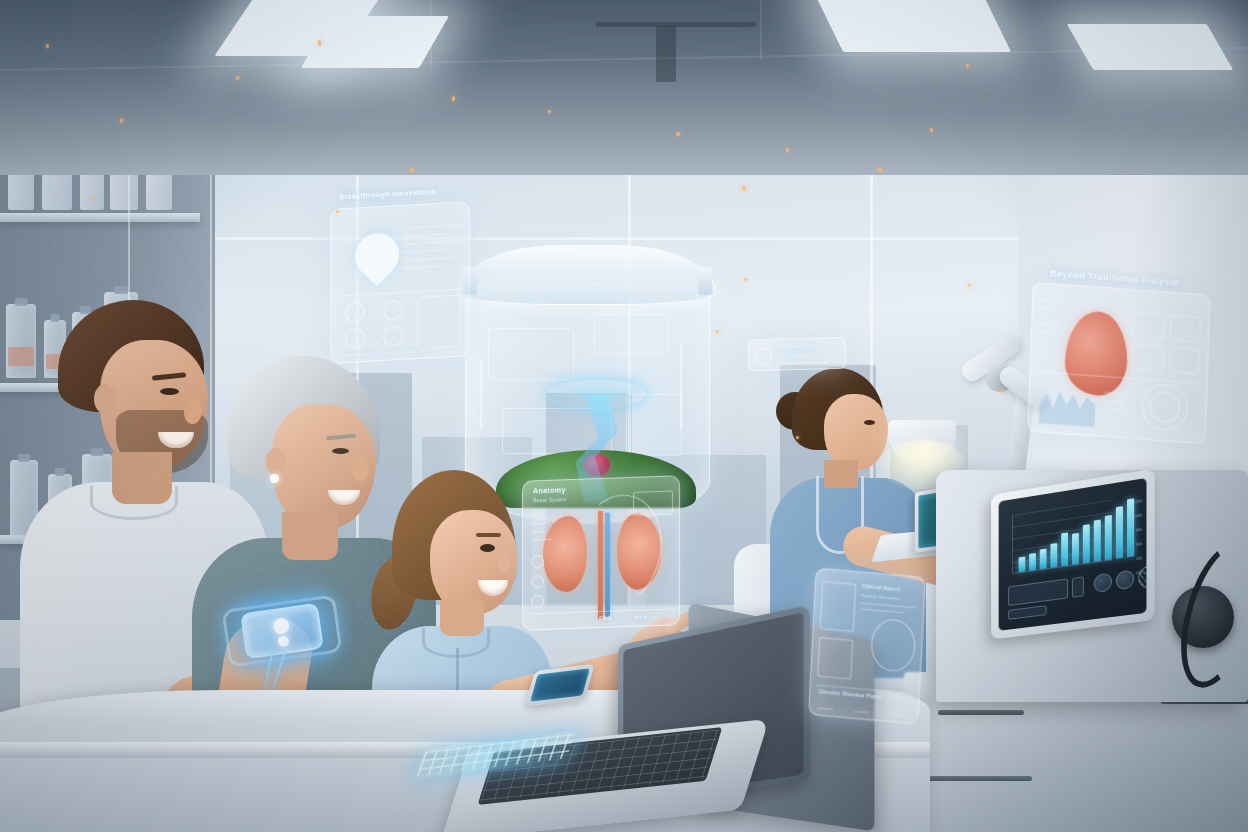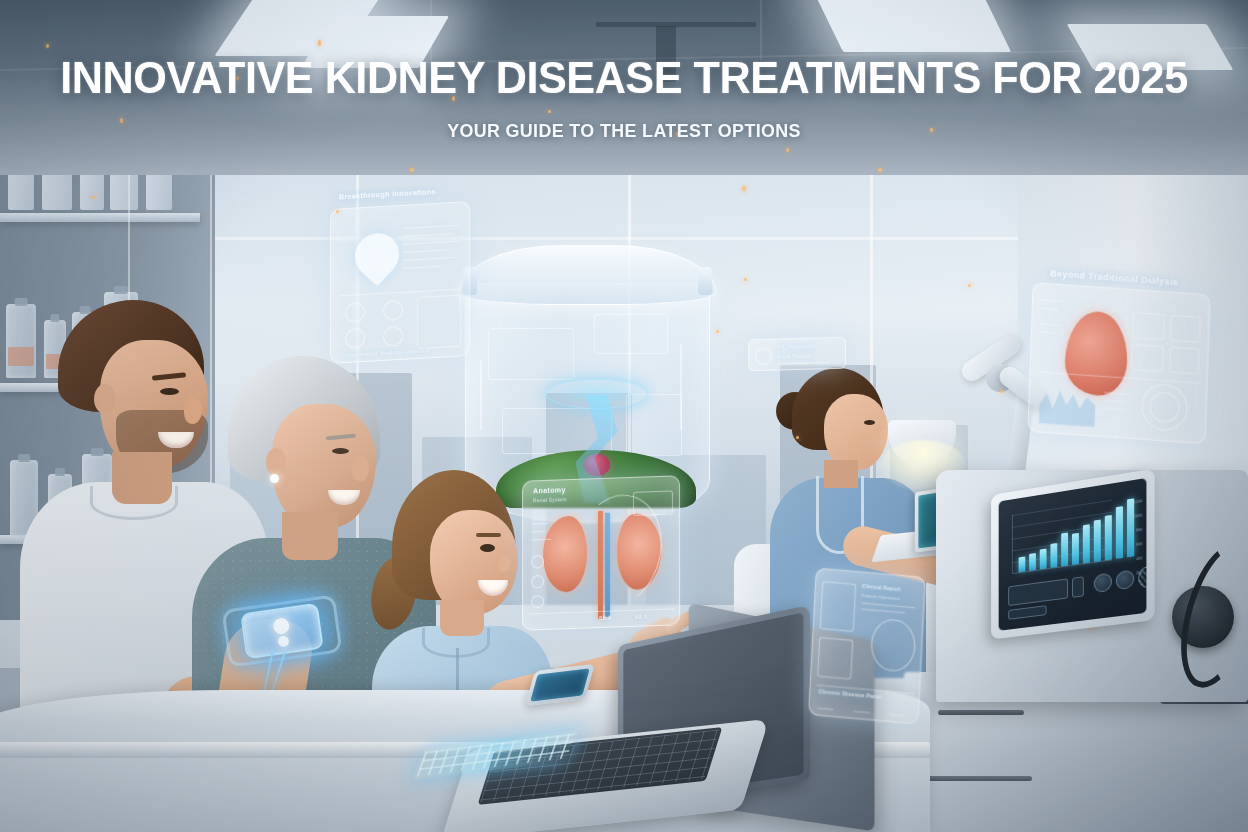--- a/index.html
+++ b/index.html
@@ -762,24 +762,20 @@
     <div class="ceil-panel" style="left:316px; top:16px;  width:118px; height:52px; transform:skewX(-30deg);"></div>
     <div class="ceil-panel" style="left:828px; top:-10px; width:168px; height:62px; transform:skewX(26deg);"></div>
     <div class="ceil-panel" style="left:1080px;top:24px;  width:140px; height:46px; transform:skewX(30deg);"></div>
     <div class="ceil-seam" style="left:0;   top:58px;  width:1248px; height:2px; transform:skewY(-1deg);"></div>
     <div class="ceil-seam" style="left:430px;top:0;    width:2px;  height:70px;"></div>
     <div class="ceil-seam" style="left:760px;top:0;    width:2px;  height:60px;"></div>
     <div class="ceil-vent" style="left:596px; top:22px; width:160px; height:5px;"></div>
     <div class="ceil-vent" style="left:656px; top:26px; width:20px;  height:56px;"></div>
   </div>
 
-  <div class="title-wrap">
-    <div class="main-title">INNOVATIVE KIDNEY DISEASE TREATMENTS FOR 2025</div>
-    <div class="sub-title">YOUR GUIDE TO THE LATEST OPTIONS</div>
-  </div>
 
   <div class="reactor">
     <div class="reactor-body">
       <div class="tube" style="left:22px; top:44px; width:86px; height:52px;"></div>
       <div class="tube" style="left:128px;top:30px; width:74px; height:40px;"></div>
       <div class="tube" style="left:36px; top:124px;width:110px;height:46px;"></div>
       <div class="tube" style="left:160px;top:110px;width:56px; height:62px;"></div>
       <div class="tube" style="left:14px; top:76px; width:2px;  height:70px; border:none; background:rgba(255,255,255,.45);"></div>
       <div class="tube" style="left:214px;top:60px; width:2px;  height:86px; border:none; background:rgba(255,255,255,.45);"></div>
       <div class="moss"></div>

